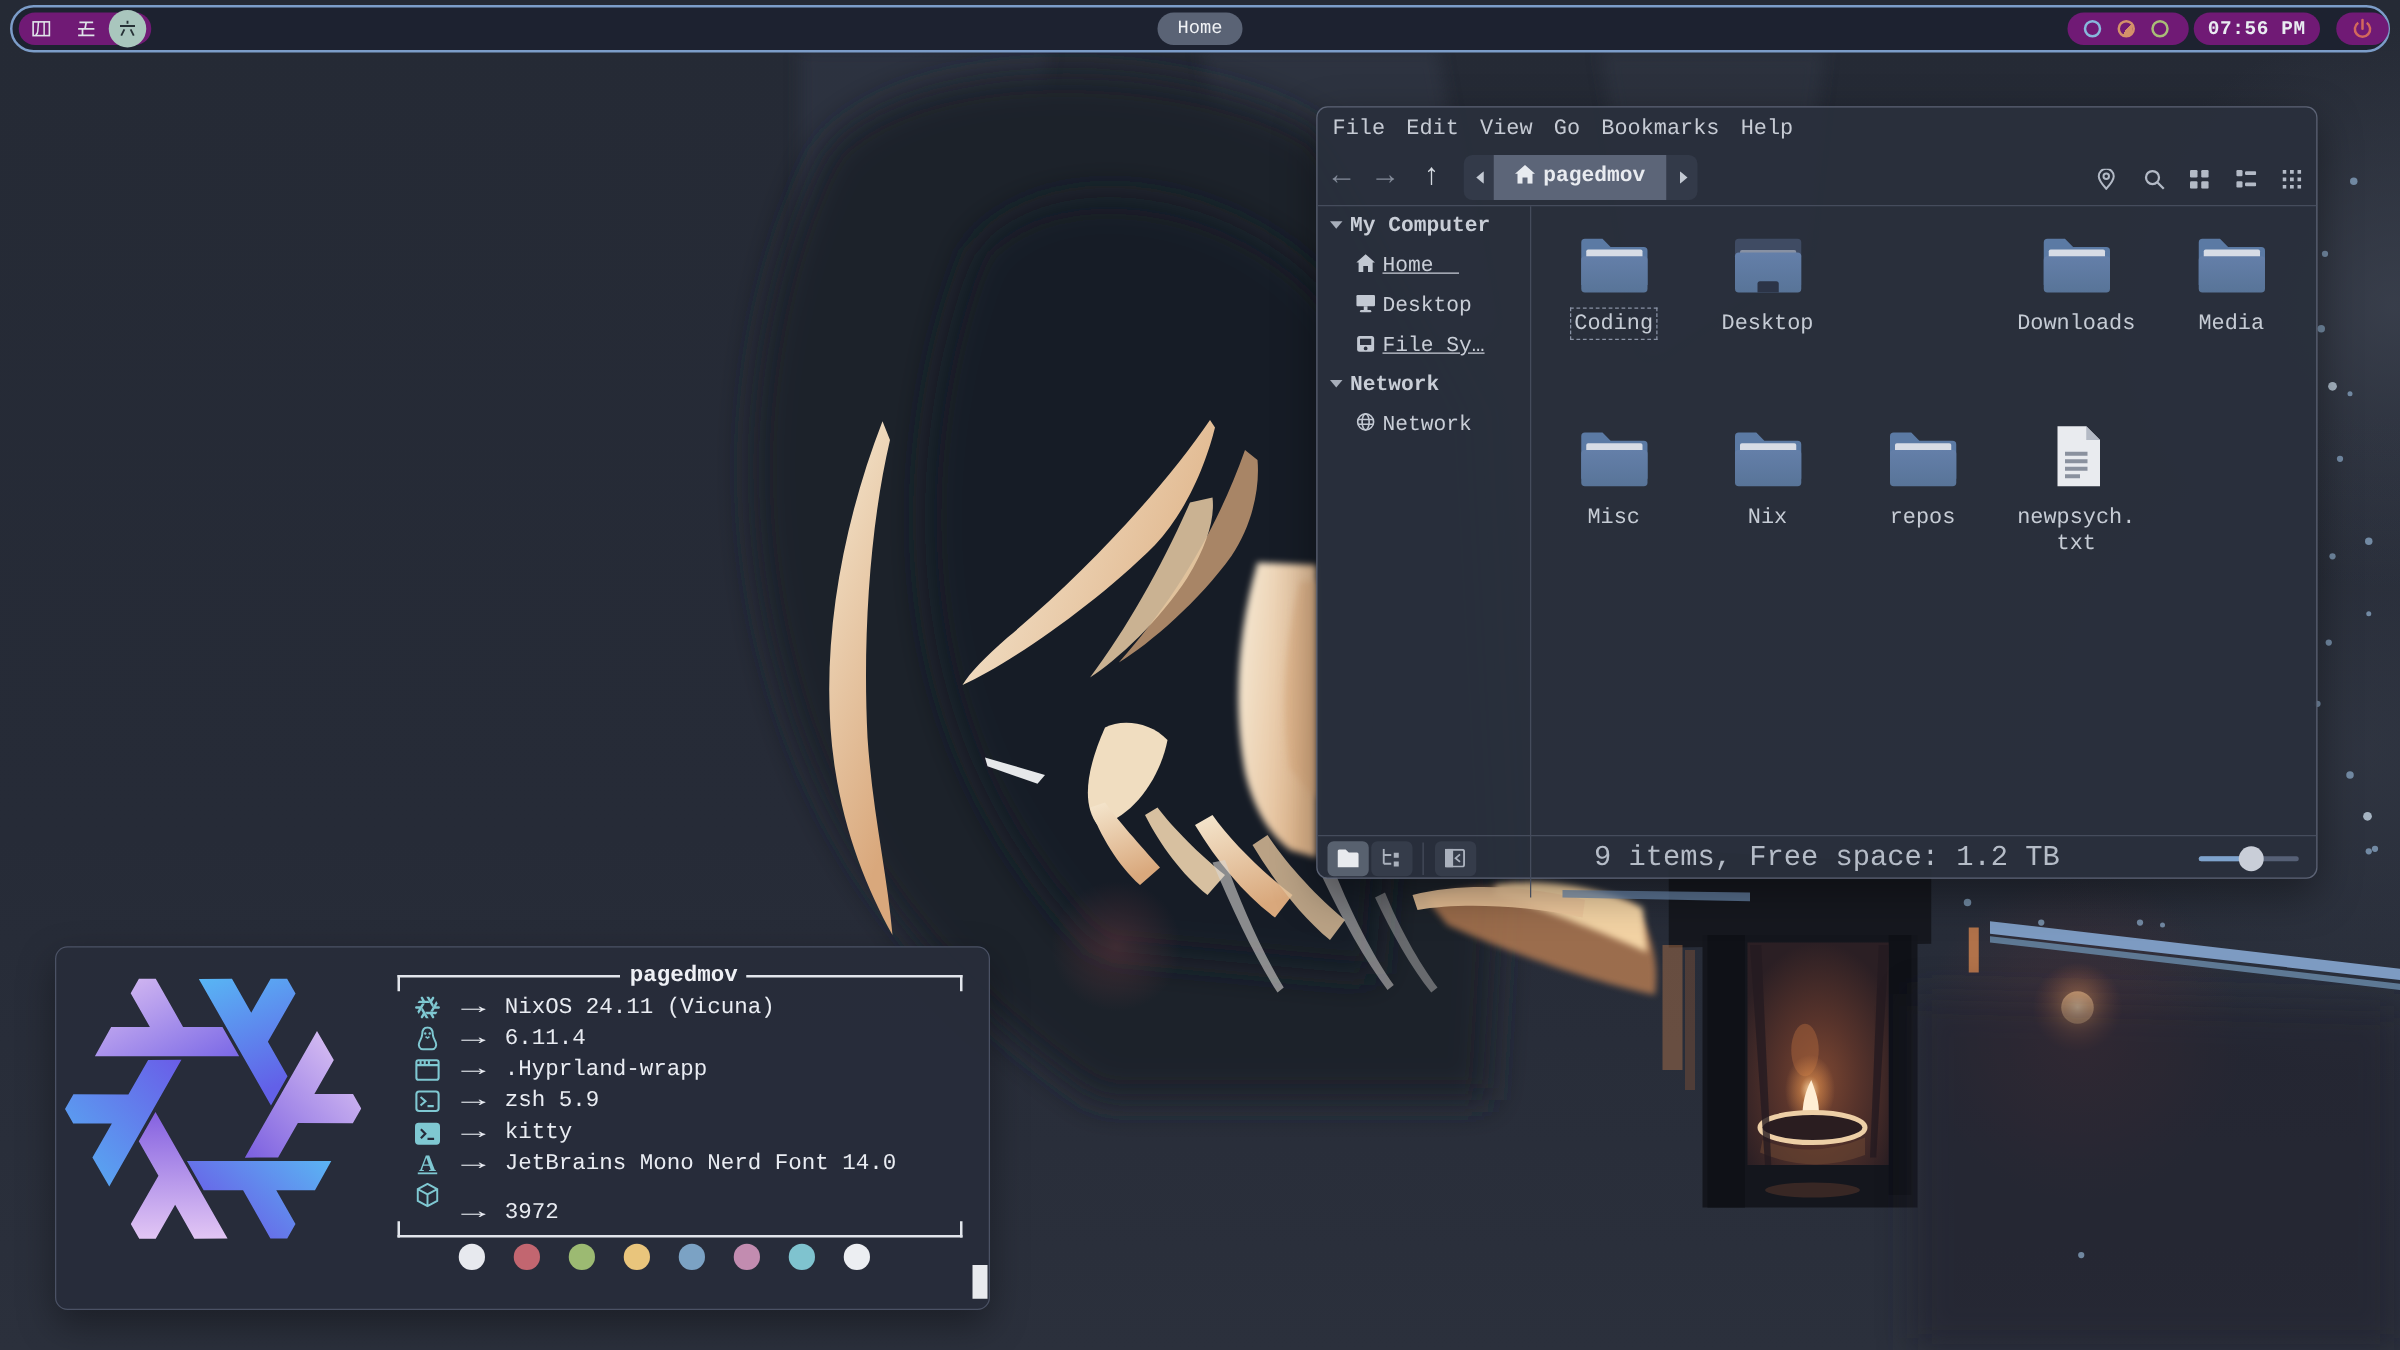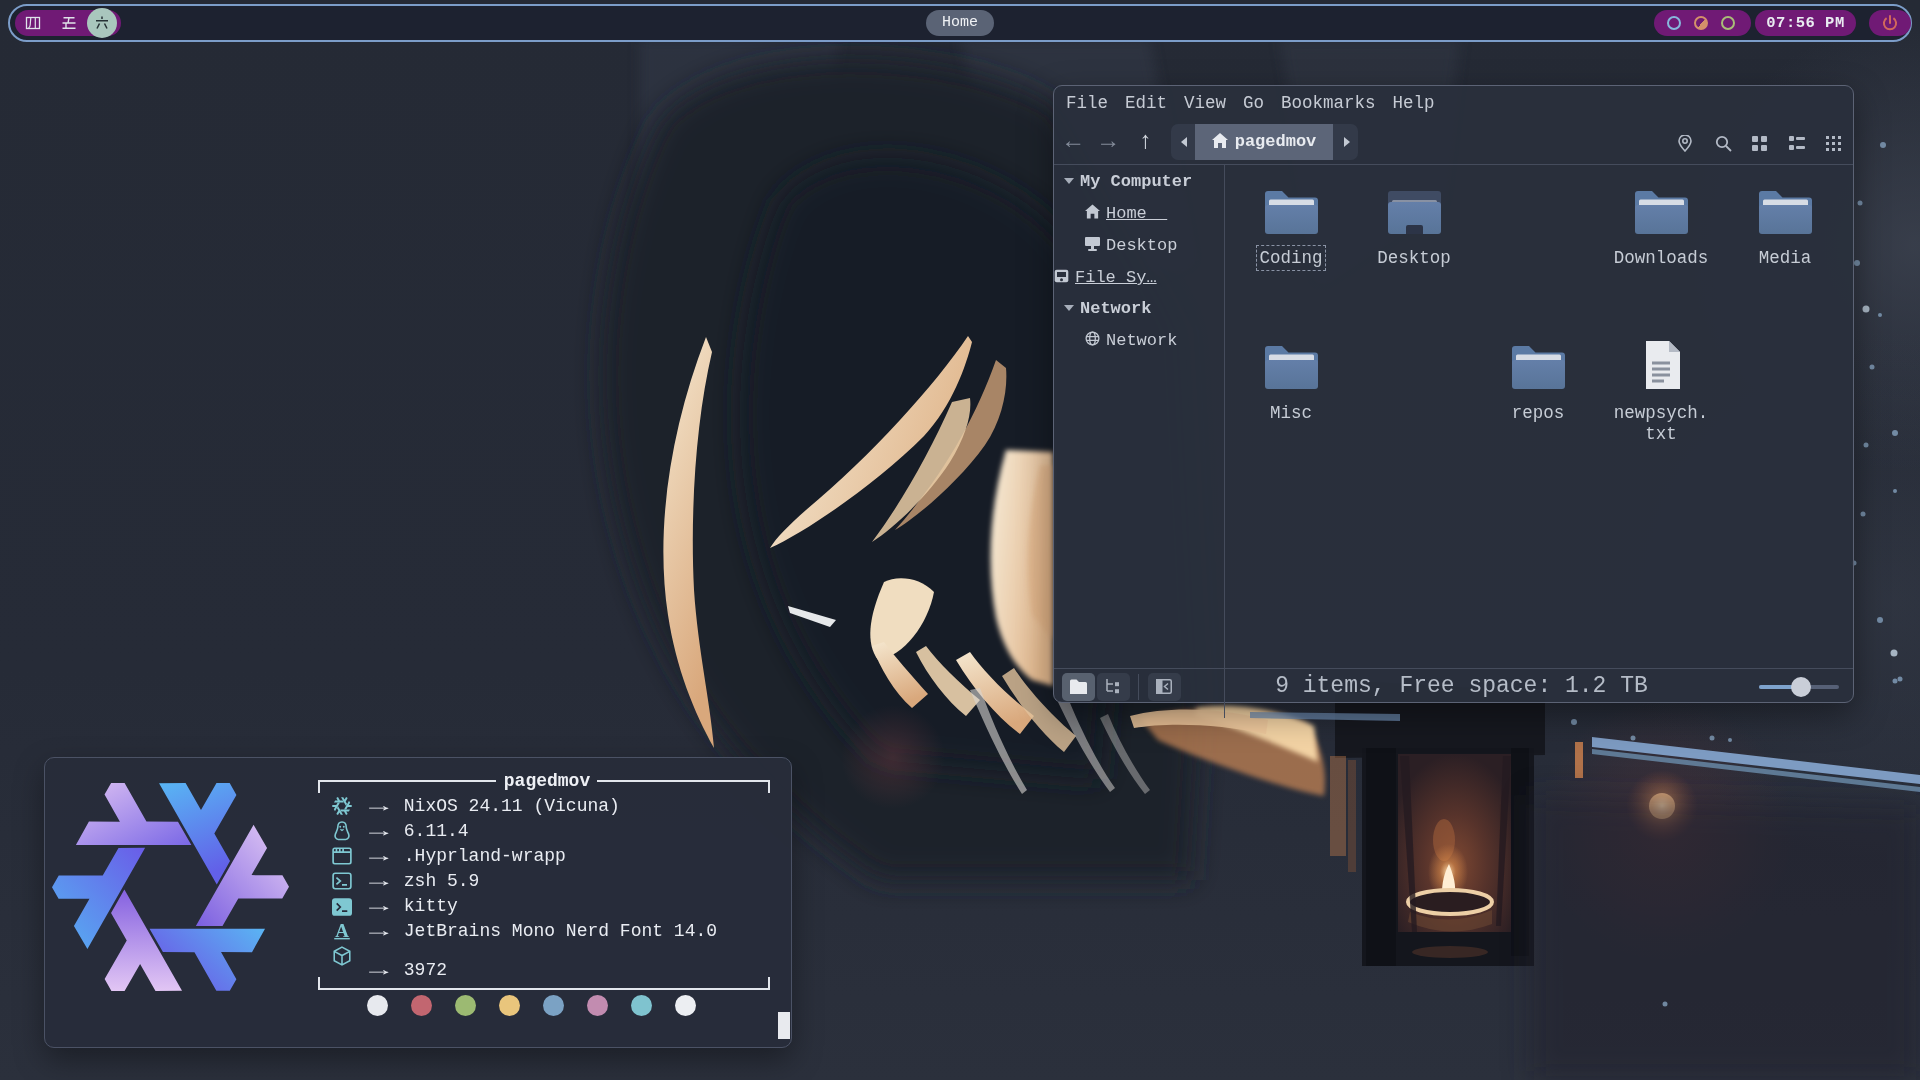--- a/index.html
+++ b/index.html
@@ -283,21 +283,21 @@
     <div class="srow" style="top:33px;padding-left:31px;">
       <svg class="sico" width="15" height="15" viewBox="0 0 16 15">
           <path d="M8,0 L16,7 h-2 v8 h-4 v-5 h-4 v5 H2 V7 H0 Z" fill="#c2c8d2"></path>
         </svg><span style="text-decoration:underline;">Home&nbsp;&nbsp;</span></div>
     <div class="srow" style="top:65px;padding-left:31px;">
       <svg class="sico" width="15" height="14" viewBox="0 0 15 14" fill="#c2c8d2">
           <rect width="15" height="9" rx="1"></rect>
           <rect x="6" y="9" width="3" height="3"></rect>
           <rect x="3" y="12" width="9" height="2" rx="1"></rect>
         </svg>Desktop</div>
-    <div class="srow" style="top:97px;">
+    <div class="srow" style="top:97px;padding-left:31px;">
       <svg class="sico" width="15" height="14" viewBox="0 0 15 14" fill="none">
           <rect x="0.7" y="0.7" width="13.6" height="12.6" rx="2" fill="#c2c8d2"></rect>
           <rect x="3" y="3" width="9" height="5" fill="#2a303d"></rect>
           <circle cx="7.5" cy="10.7" r="1.5" fill="#2a303d"></circle>
         </svg><span style="text-decoration:underline;">File Sy…</span></div>
     <div class="srow" style="top:128px;font-weight:bold;"><span class="tri"></span>Network</div>
     <div class="srow" style="top:160px;padding-left:31px;">
       <svg class="sico" width="15" height="15" viewBox="0 0 16 16" fill="none" stroke="#c2c8d2" stroke-width="1.4">
           <circle cx="8" cy="8" r="6.8"></circle>
           <ellipse cx="8" cy="8" rx="3" ry="6.8"></ellipse>
@@ -326,20 +326,26 @@
     <svg width="57" height="52" viewBox="0 0 57 52">
         <use href="#folderico"></use>
       </svg>
     <div class="lbl">Misc</div>
   </div>
   <div class="fitem" style="left:676px;top:98px;">
     <svg width="57" height="52" viewBox="0 0 57 52">
         <use href="#folderico"></use>
       </svg>
     <div class="lbl">Media</div>
+  </div>
+  <div class="fitem" style="left:305px;top:253px;">
+    <svg width="57" height="52" viewBox="0 0 57 52">
+        <use href="#folderico"></use>
+      </svg>
+    <div class="lbl">Nix</div>
   </div>
   <div class="fitem" style="left:429px;top:253px;">
     <svg width="57" height="52" viewBox="0 0 57 52">
         <use href="#folderico"></use>
       </svg>
     <div class="lbl">repos</div>
   </div>
   <div class="fitem" style="left:552px;top:253px;">
     <svg width="45" height="52" viewBox="0 0 45 52">
         <use href="#docico"></use>

